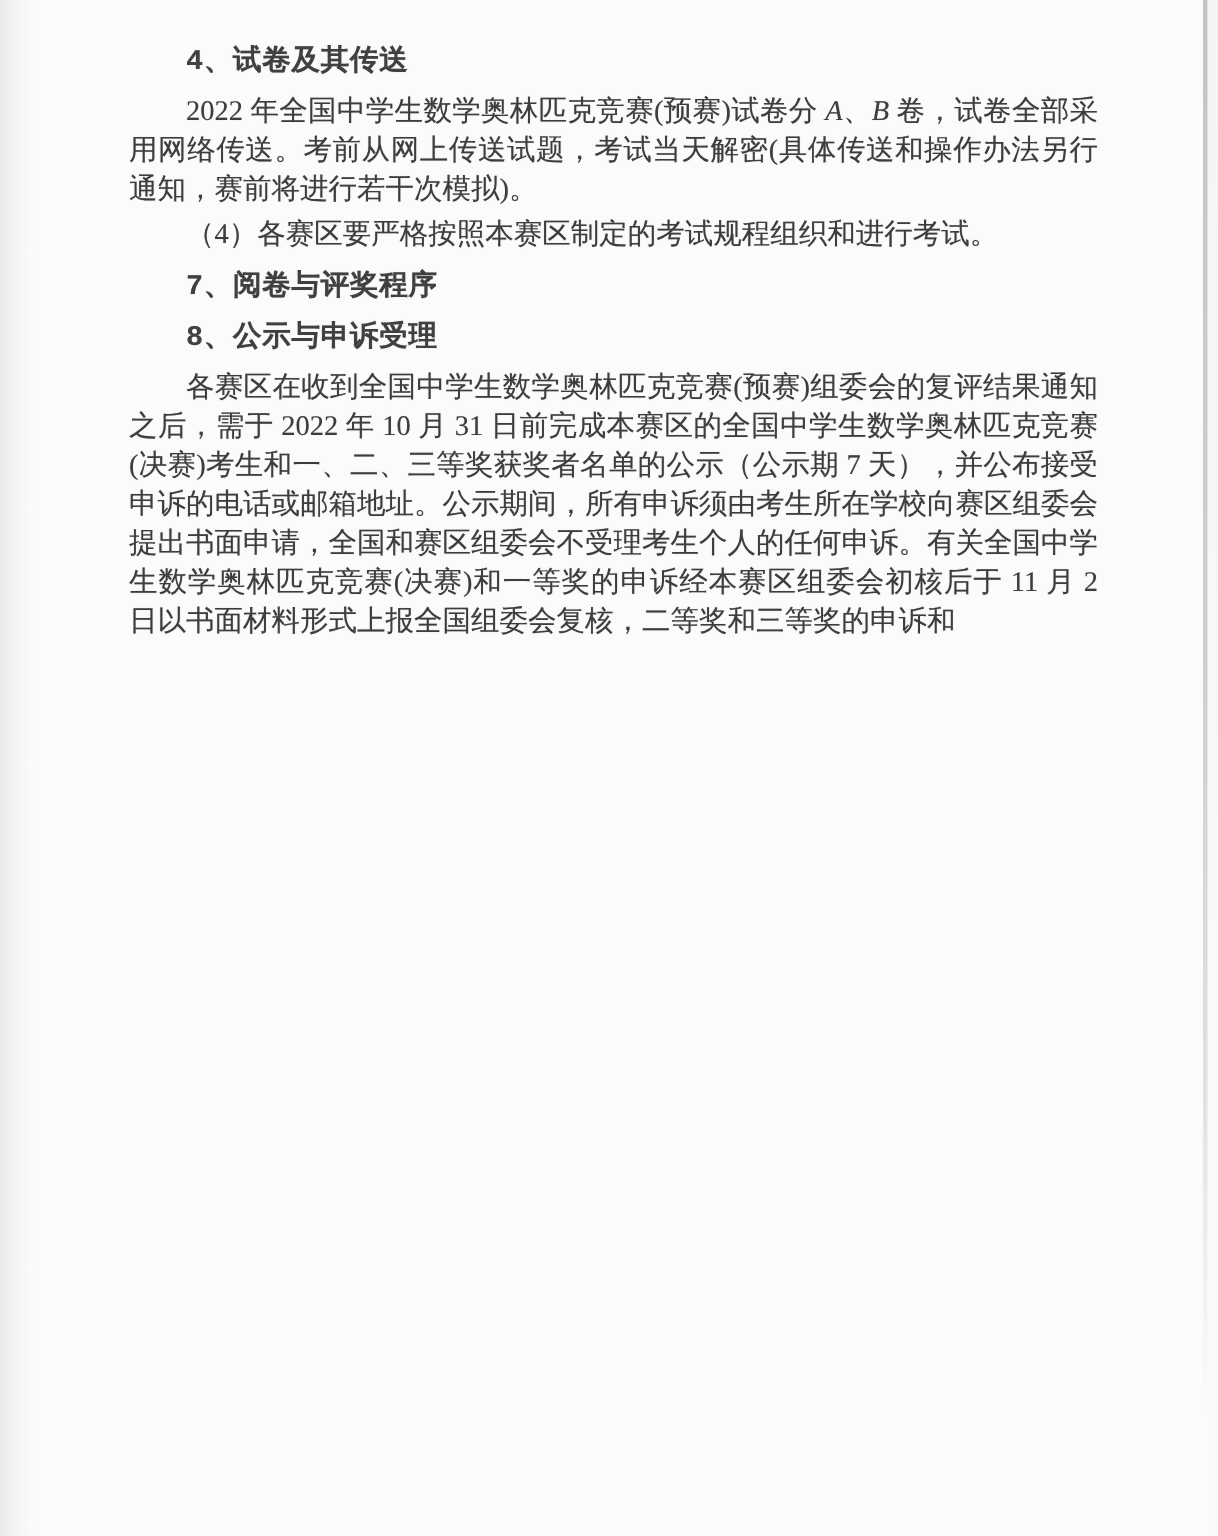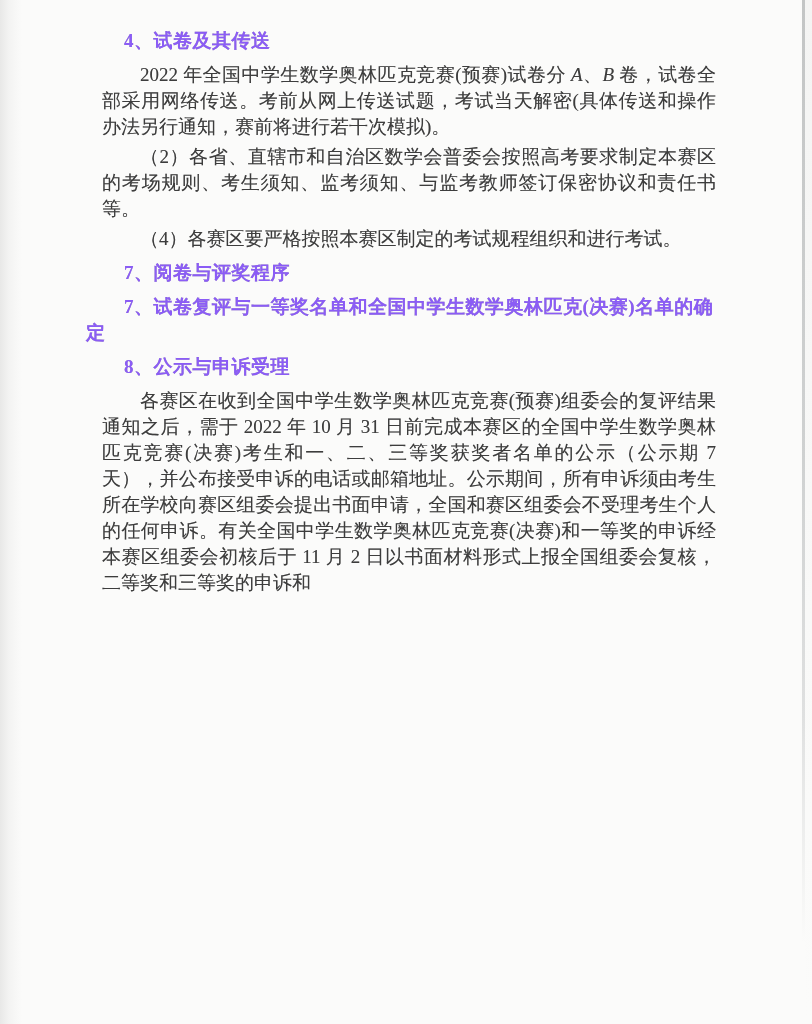--- a/index.html
+++ b/index.html
@@ -40,28 +40,28 @@
     right: 80px;
     top: 20px;
     font-family: "Liberation Serif", "DejaVu Serif", serif;
     font-size: 19px;
     line-height: 26px;
     color: #3d3d3d;
     text-align: justify;
     text-shadow: 0 0 0.6px rgba(80,80,80,0.45);
   }
   .content p {
-    margin: 4px 16px;
+    margin: 4px 0;
     text-indent: 2em;
   }
   .content h3 {
-    font-family: Liberation Serif, serif;
+    font-family: Liberation Mono, monospace;
     font-size: 19px;
     font-weight: 700;
-    color: #8b5cf6;
+    color: #404040;
     margin: 8px 0;
     text-indent: 2em;
     text-align: left;
     letter-spacing: 0.5px;
   }
   .math-var {
     font-style: italic;
     font-family: "Liberation Serif", "DejaVu Serif", serif;
   }
 </style>
@@ -74,27 +74,25 @@
   <div class="edge-right-line"></div>
 
   <div class="content">
 
     <h3>4、试卷及其传送</h3>
 
     <p><span>2022 年全国中学生数学奥林匹克竞赛(预赛)试卷分 </span><span class="math-var">A</span><span>、</span><span class="math-var">B</span><span> 卷，试卷全部采用网络传送。考前从网上传送试题，考试当天解密(具体传送和操作办法另行通知，赛前将进行若干次模拟)。</span></p>
 
 
 
-    <p>（2）各省、直辖市和自治区数学会普委会按照高考要求制定本赛区的考场规则、考生须知、监考须知、与监考教师签订保密协议和责任书等。</p>
     <p>（4）各赛区要严格按照本赛区制定的考试规程组织和进行考试。</p>
 
     <h3>7、阅卷与评奖程序</h3>
 
 
-    <h3>7、试卷复评与一等奖名单和全国中学生数学奥林匹克(决赛)名单的确定</h3>
 
 
     <h3>8、公示与申诉受理</h3>
 
     <p>各赛区在收到全国中学生数学奥林匹克竞赛(预赛)组委会的复评结果通知之后，需于 2022 年 10 月 31 日前完成本赛区的全国中学生数学奥林匹克竞赛(决赛)考生和一、二、三等奖获奖者名单的公示（公示期 7 天），并公布接受申诉的电话或邮箱地址。公示期间，所有申诉须由考生所在学校向赛区组委会提出书面申请，全国和赛区组委会不受理考生个人的任何申诉。有关全国中学生数学奥林匹克竞赛(决赛)和一等奖的申诉经本赛区组委会初核后于 11 月 2 日以书面材料形式上报全国组委会复核，二等奖和三等奖的申诉和</p>
 
   </div>
 </div>
 
 </body></html>

